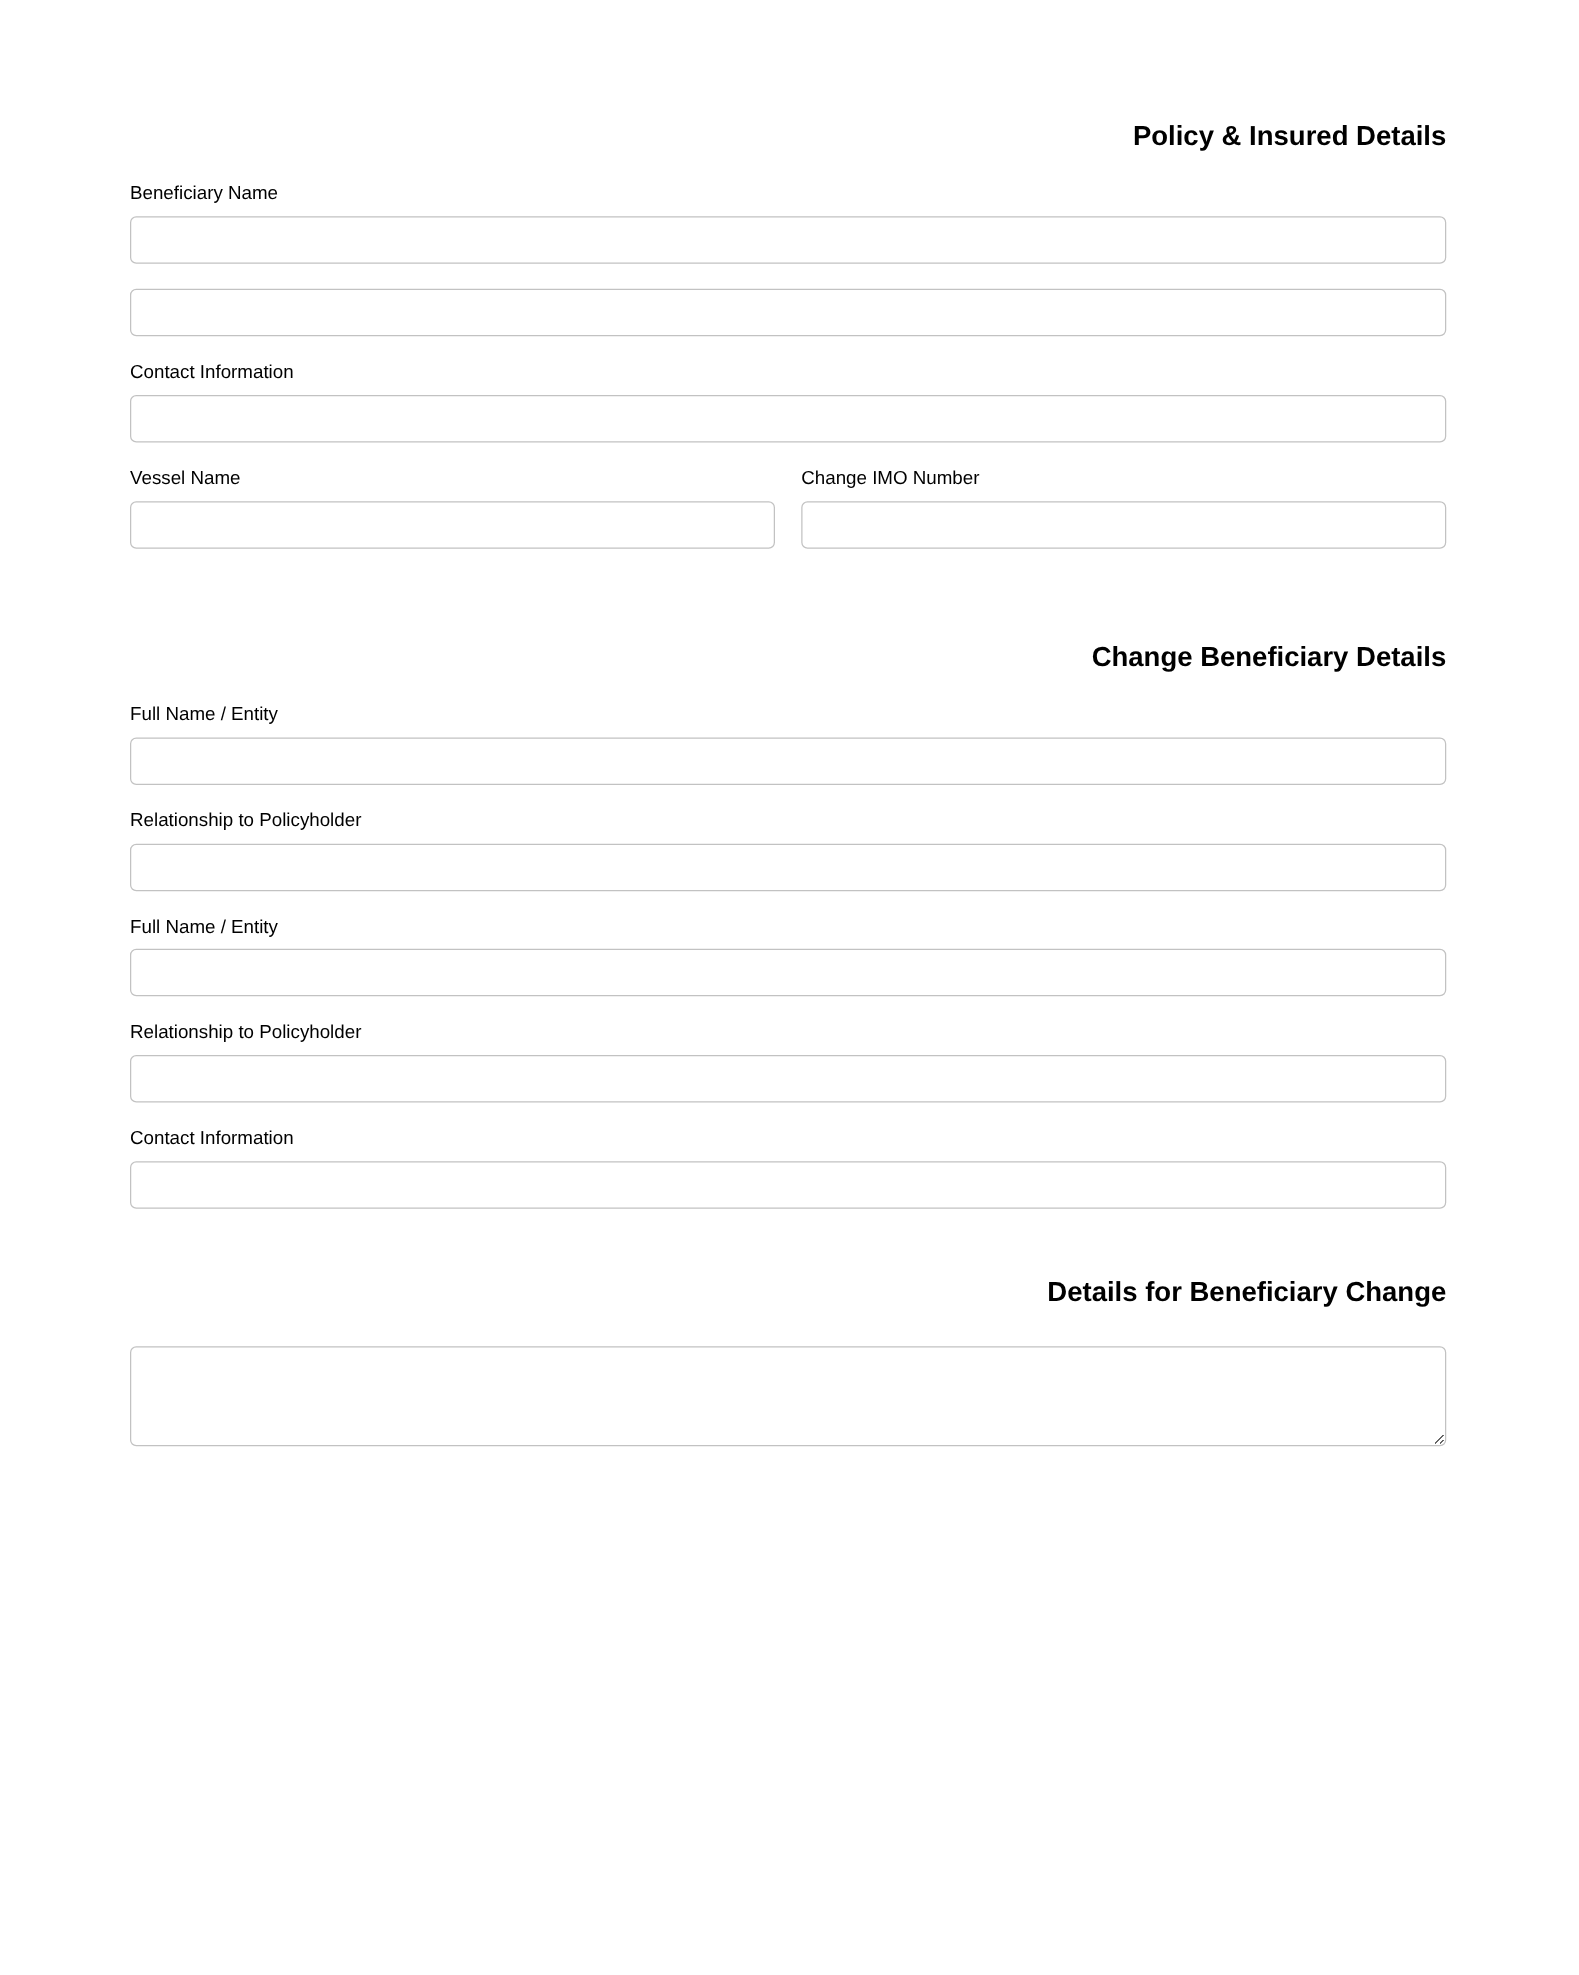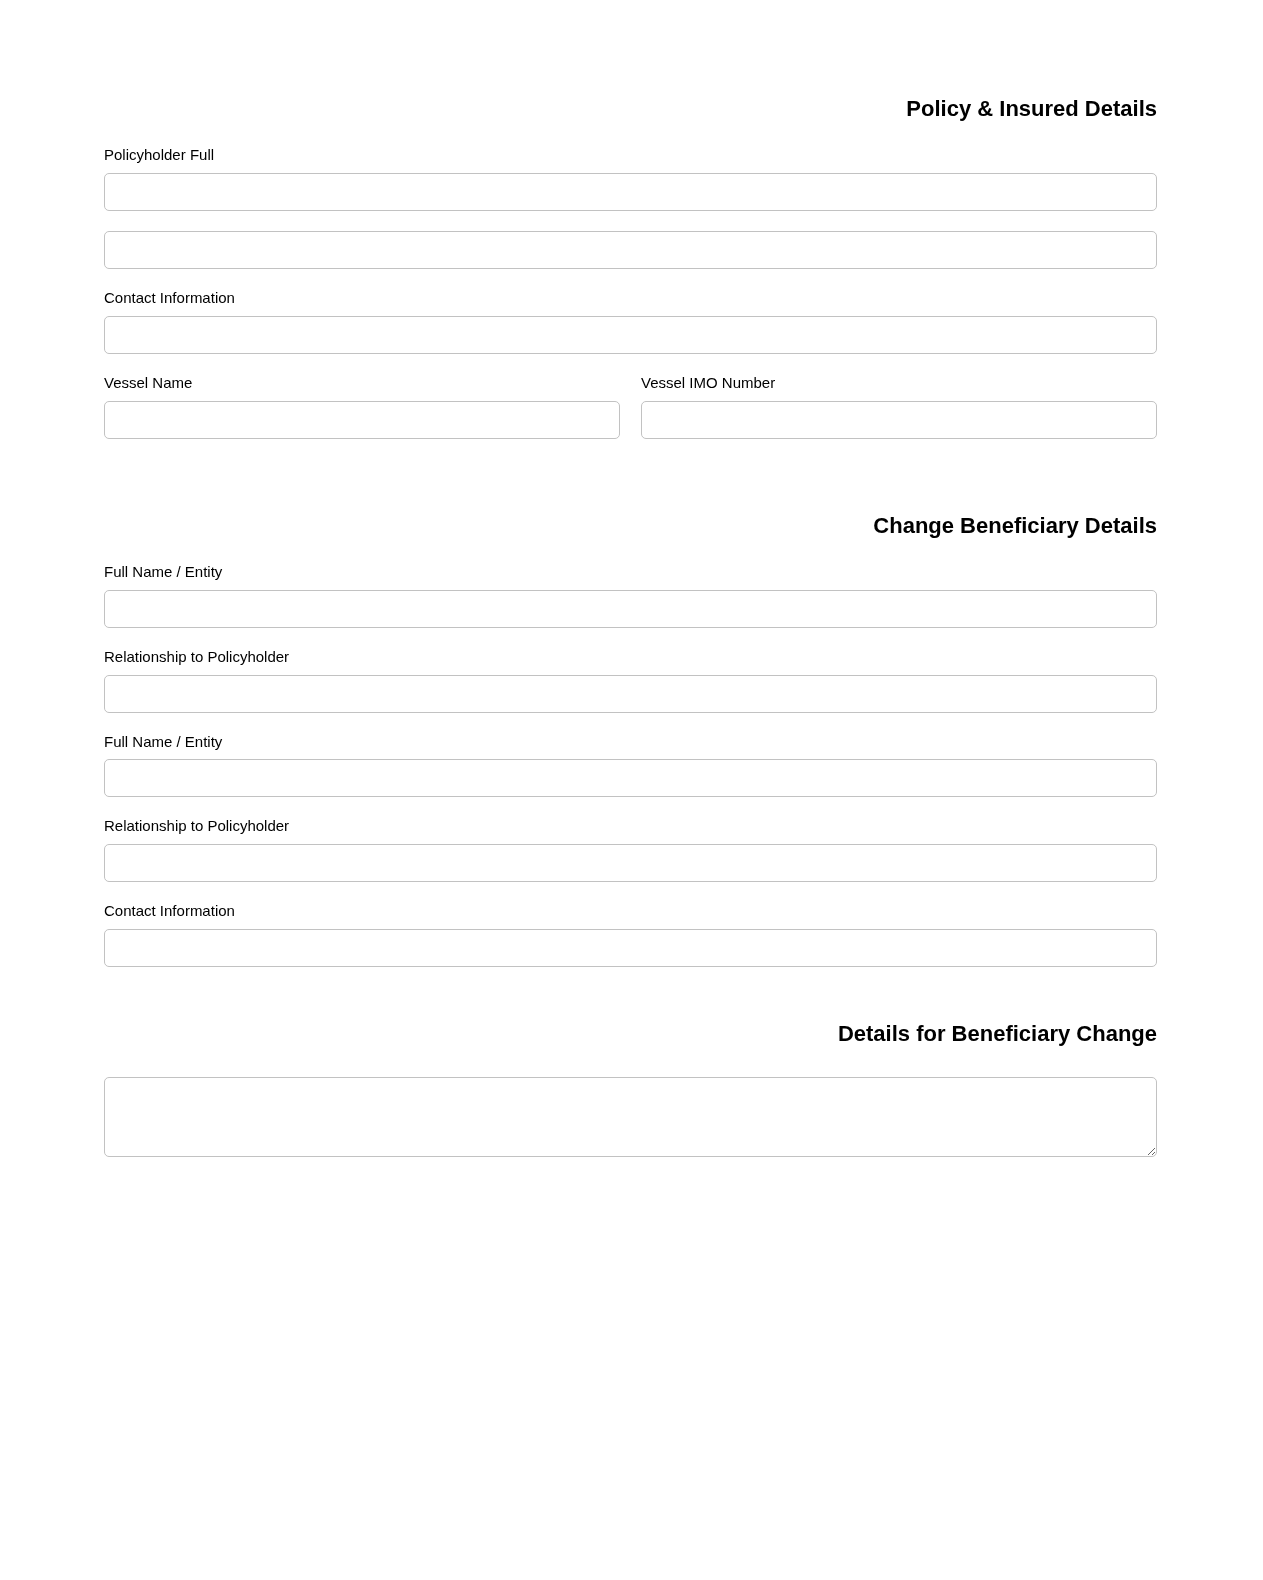--- a/index.html
+++ b/index.html
@@ -88,40 +88,40 @@
 <body>
 
 <div class="page">
   <div class="container">
 
 
     <section class="form-section">
       <h2 class="section-heading">Policy &amp; Insured Details</h2>
 
       <div class="field">
-        <label>Policyholder Full</label>
+        <label>Beneficiary Name</label>
         <input type="text" class="text-input" value="" style="">
       </div>
 
       <div class="field">
         <input type="text" class="text-input" value="" style="">
       </div>
 
       <div class="field">
         <label>Contact Information</label>
         <input type="text" class="text-input" value="" style="">
       </div>
 
       <div class="two-col">
         <div class="field">
           <label>Vessel Name</label>
           <input type="text" class="text-input" value="" style="">
         </div>
         <div class="field">
-          <label>Vessel IMO Number</label>
+          <label>Change IMO Number</label>
           <input type="text" class="text-input" value="" style="">
         </div>
       </div>
     </section>
 
     <section class="form-section">
       <h2 class="section-heading">Change Beneficiary Details</h2>
 
       <div class="field">
         <label>Full Name / Entity</label>

